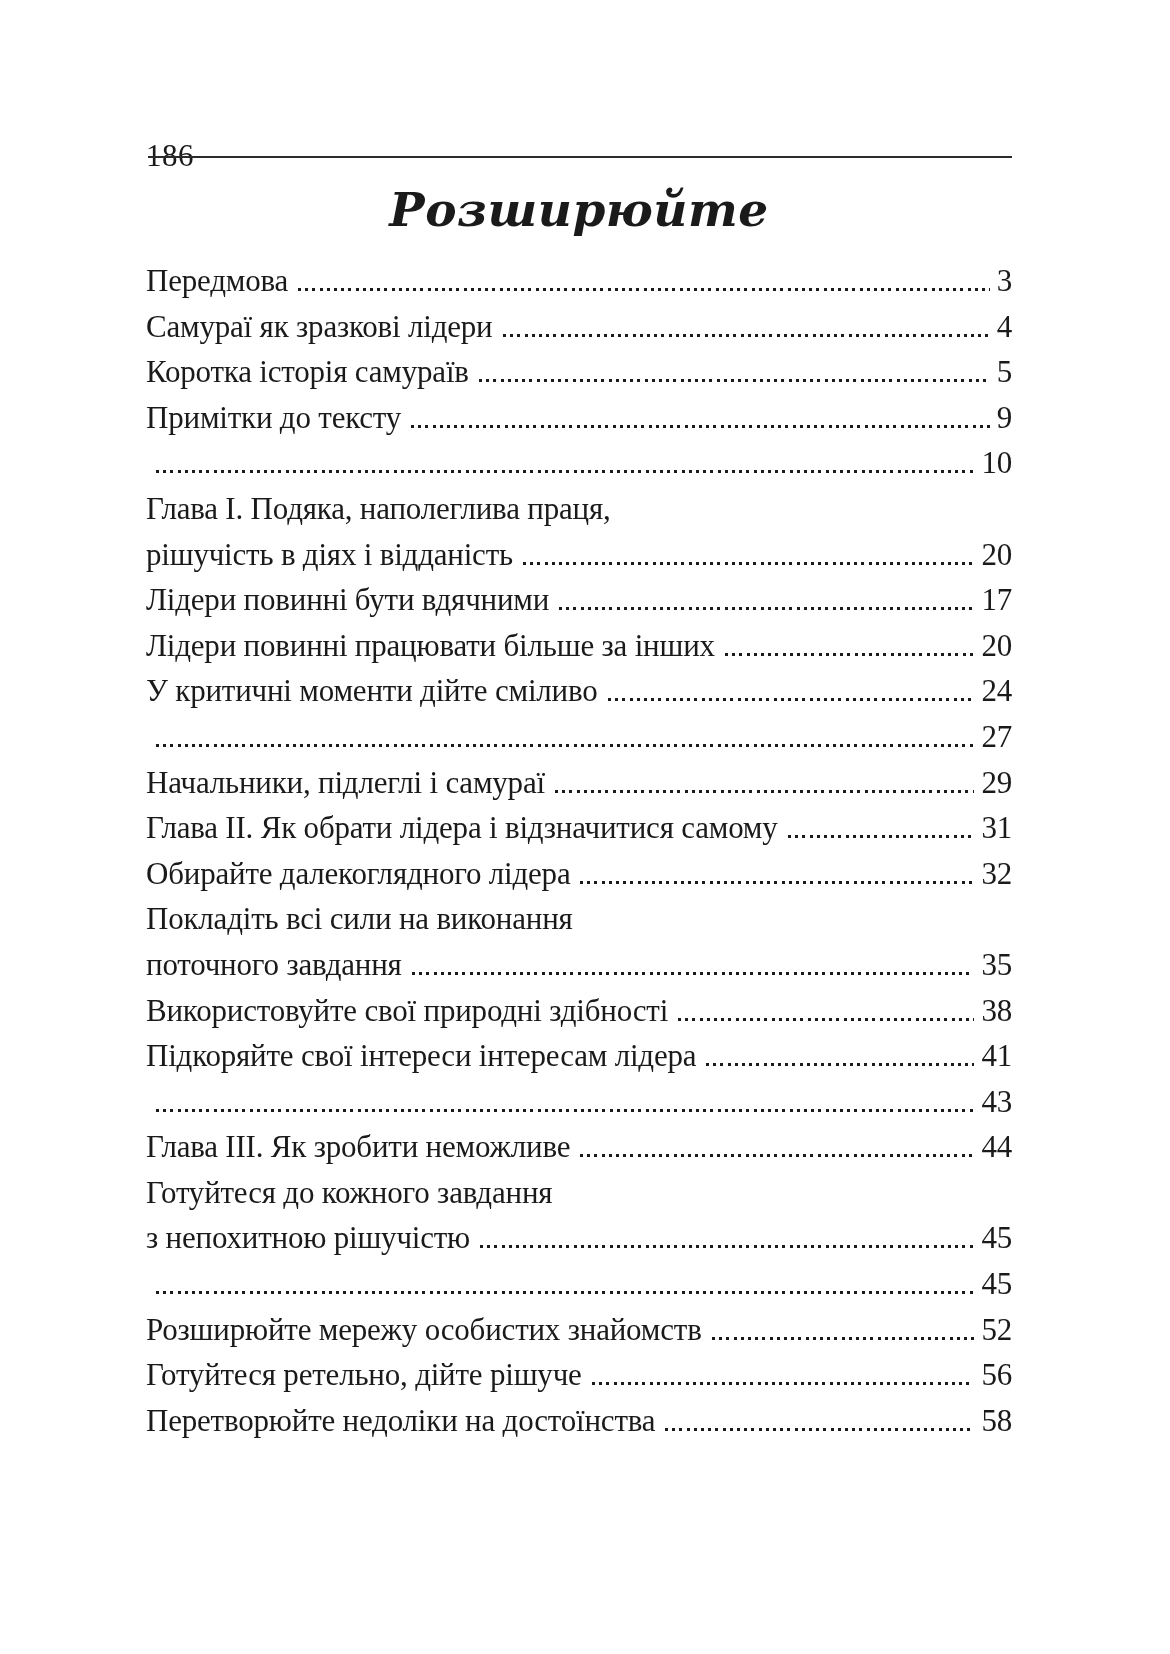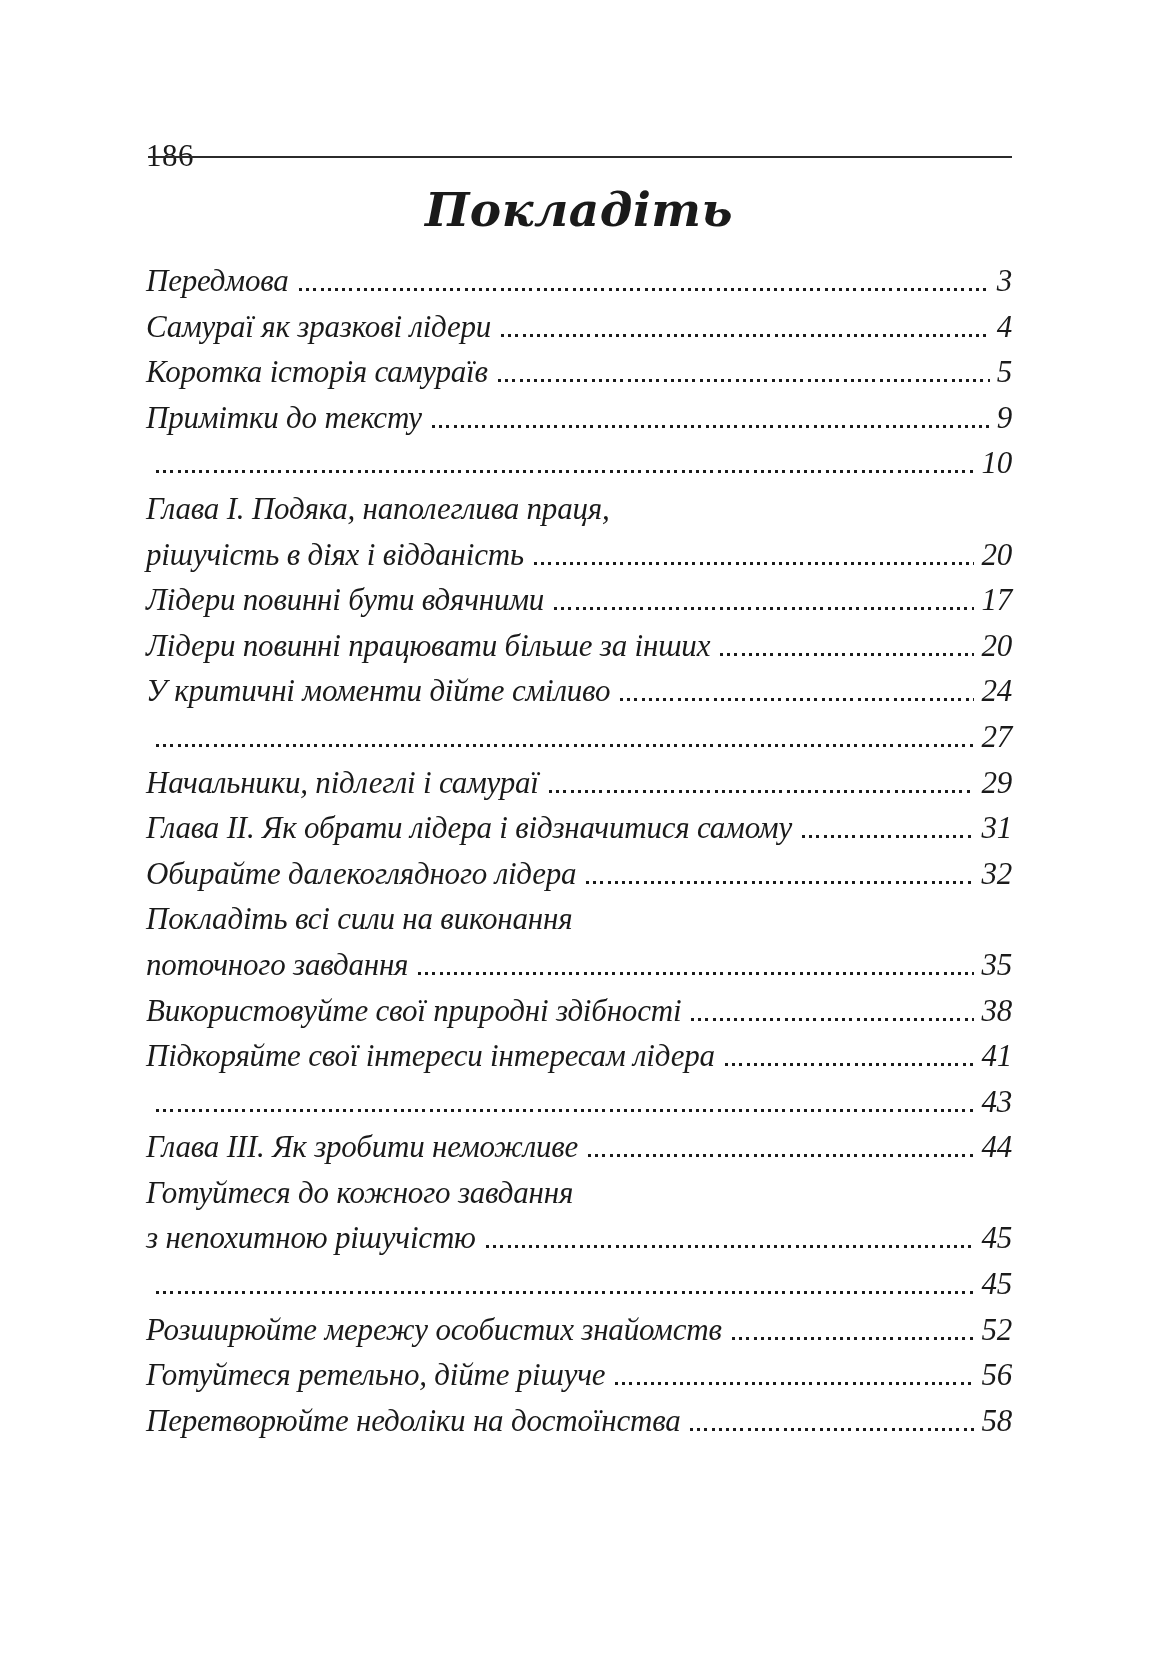--- a/index.html
+++ b/index.html
@@ -44,21 +44,20 @@
     font-weight: bold;
     font-size: 47px;
     line-height: 1.2;
     letter-spacing: 0.5px;
   }
   .toc {
     position: absolute;
     left: 146px;
     top: 258px;
     width: 866px;
-    font-style: italic;
   }
   .toc-row {
     display: flex;
     align-items: baseline;
     height: 45.6px;
     font-size: 31px;
     line-height: 45.6px;
     letter-spacing: -0.2px;
     white-space: nowrap;
   }
@@ -80,21 +79,21 @@
   }
 </style>
 </head>
 <body>
 
 <div class="page">
 
   <div class="folio">186</div>
   <div class="header-rule"></div>
 
-  <div class="doc-title">Покладіть</div>
+  <div class="doc-title">Розширюйте</div>
 
   <div class="toc">
 
     <div class="toc-row">
       <span class="toc-text">Передмова</span>
       <span class="toc-leader"></span>
       <span class="toc-page">3</span>
     </div>
 
     <div class="toc-row">

